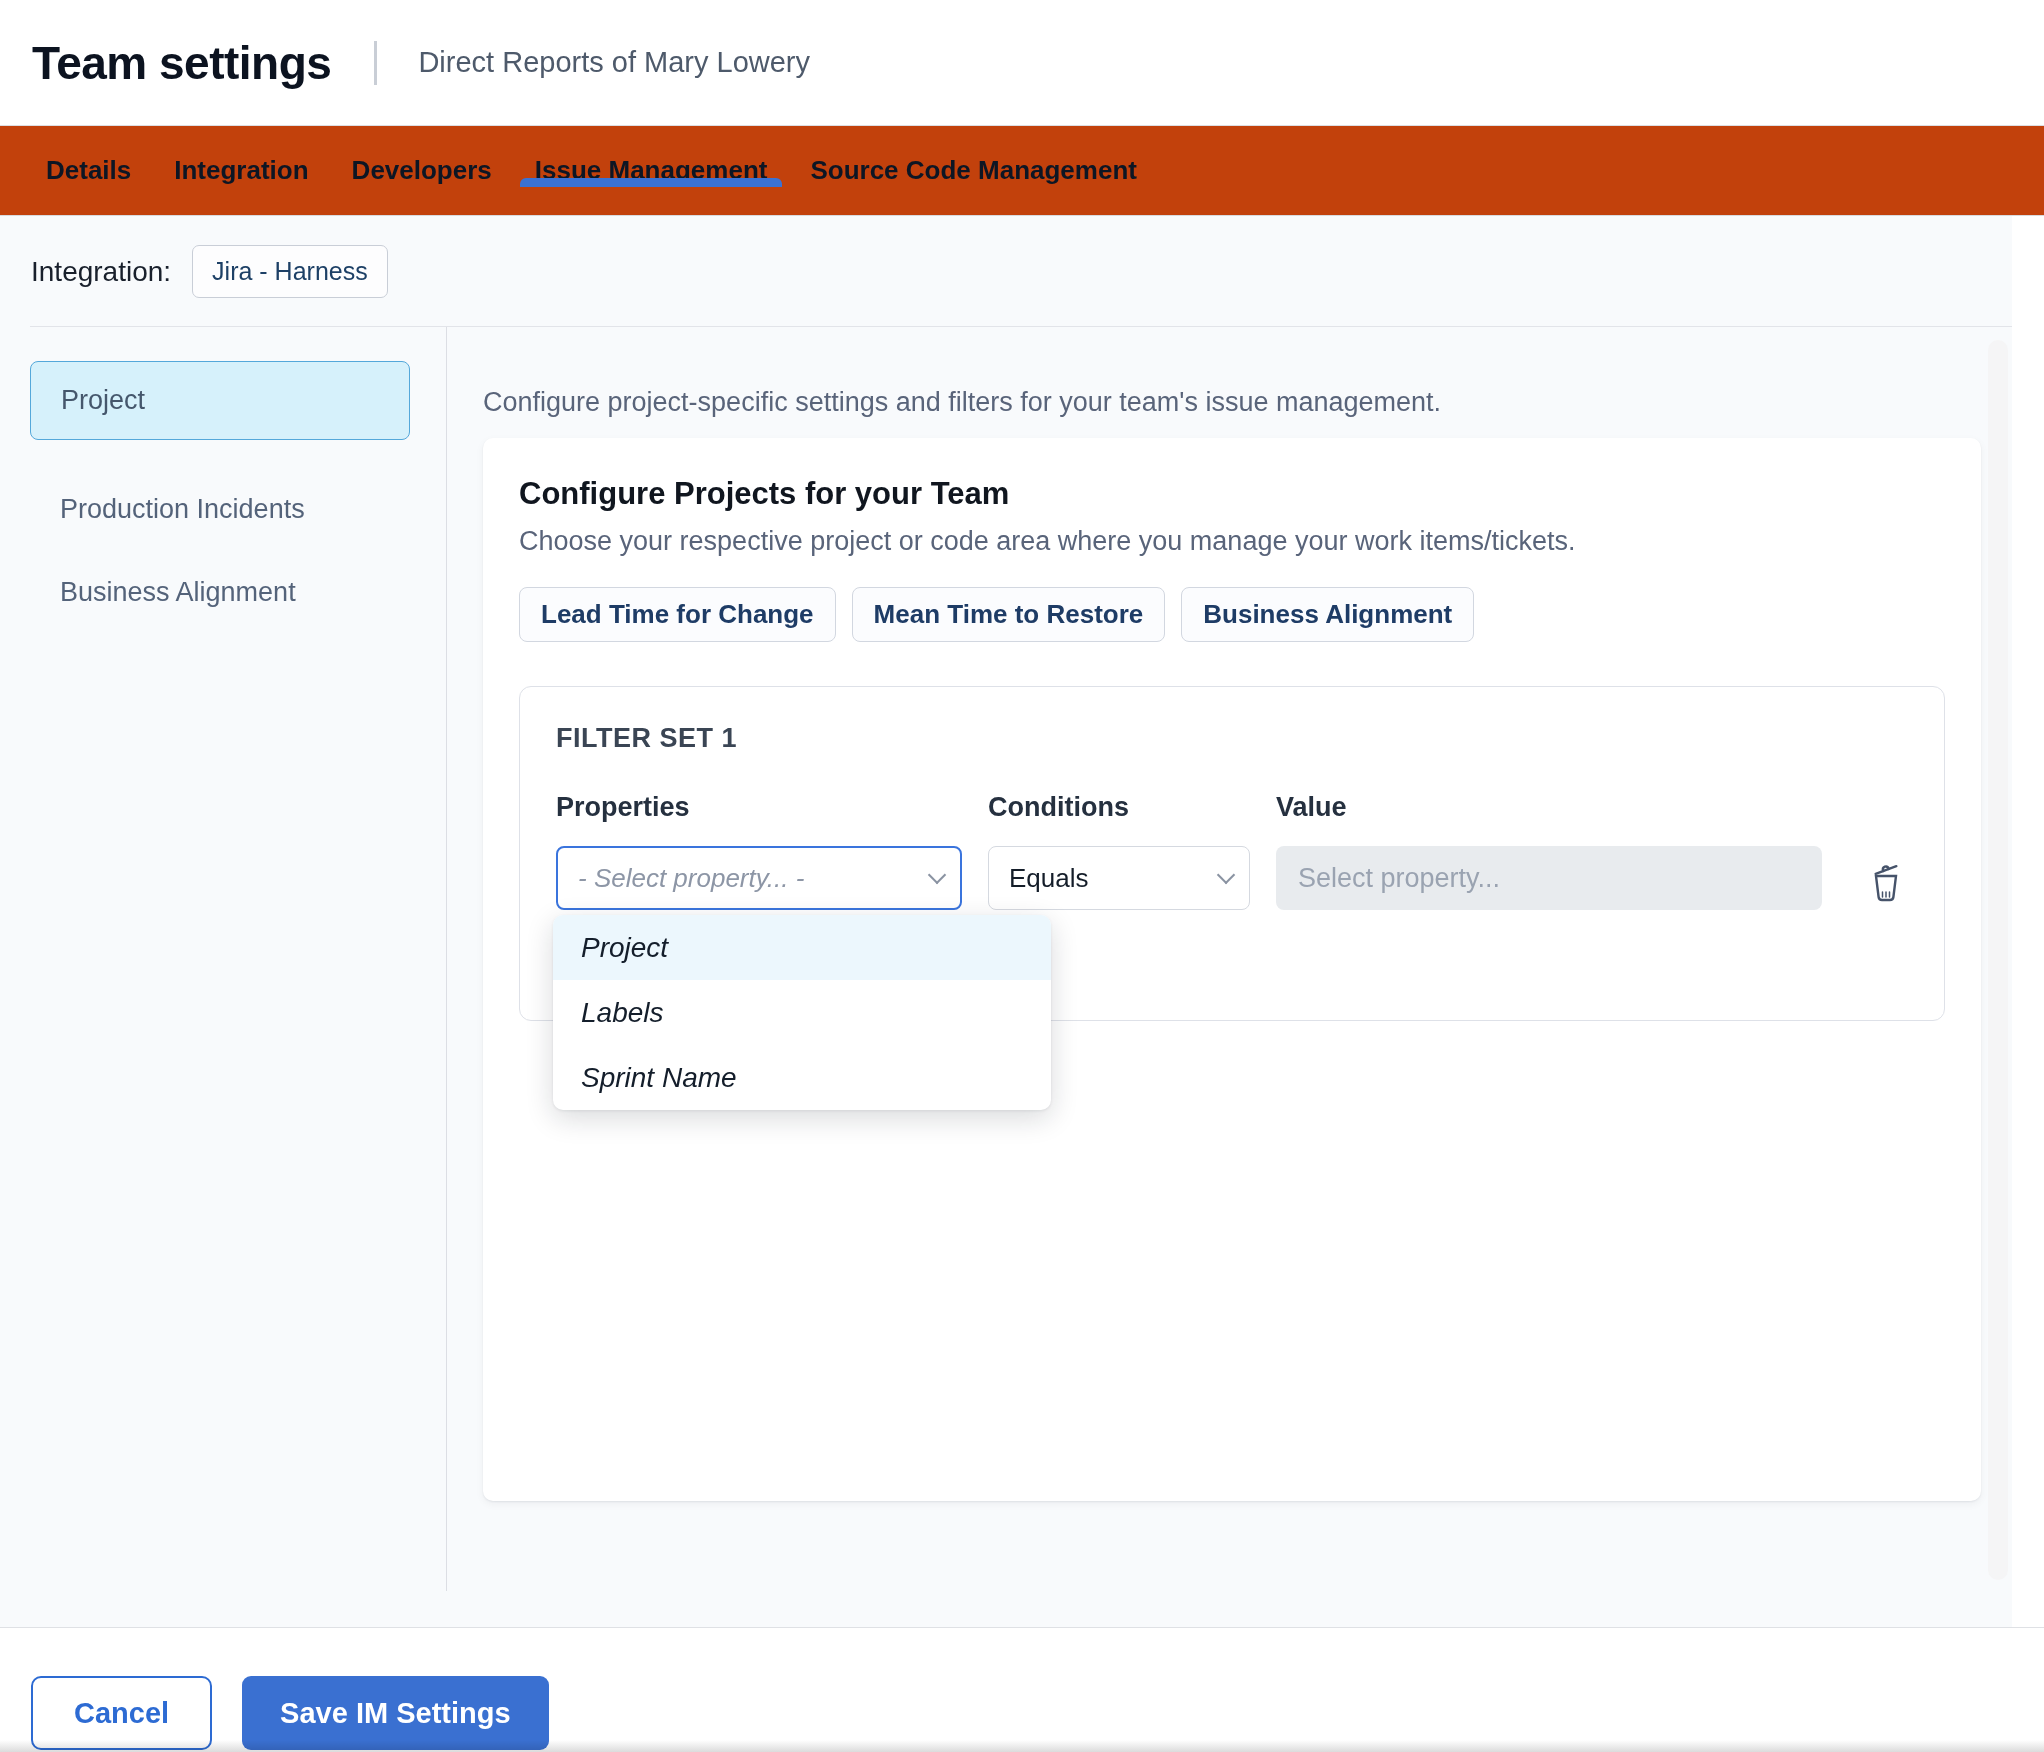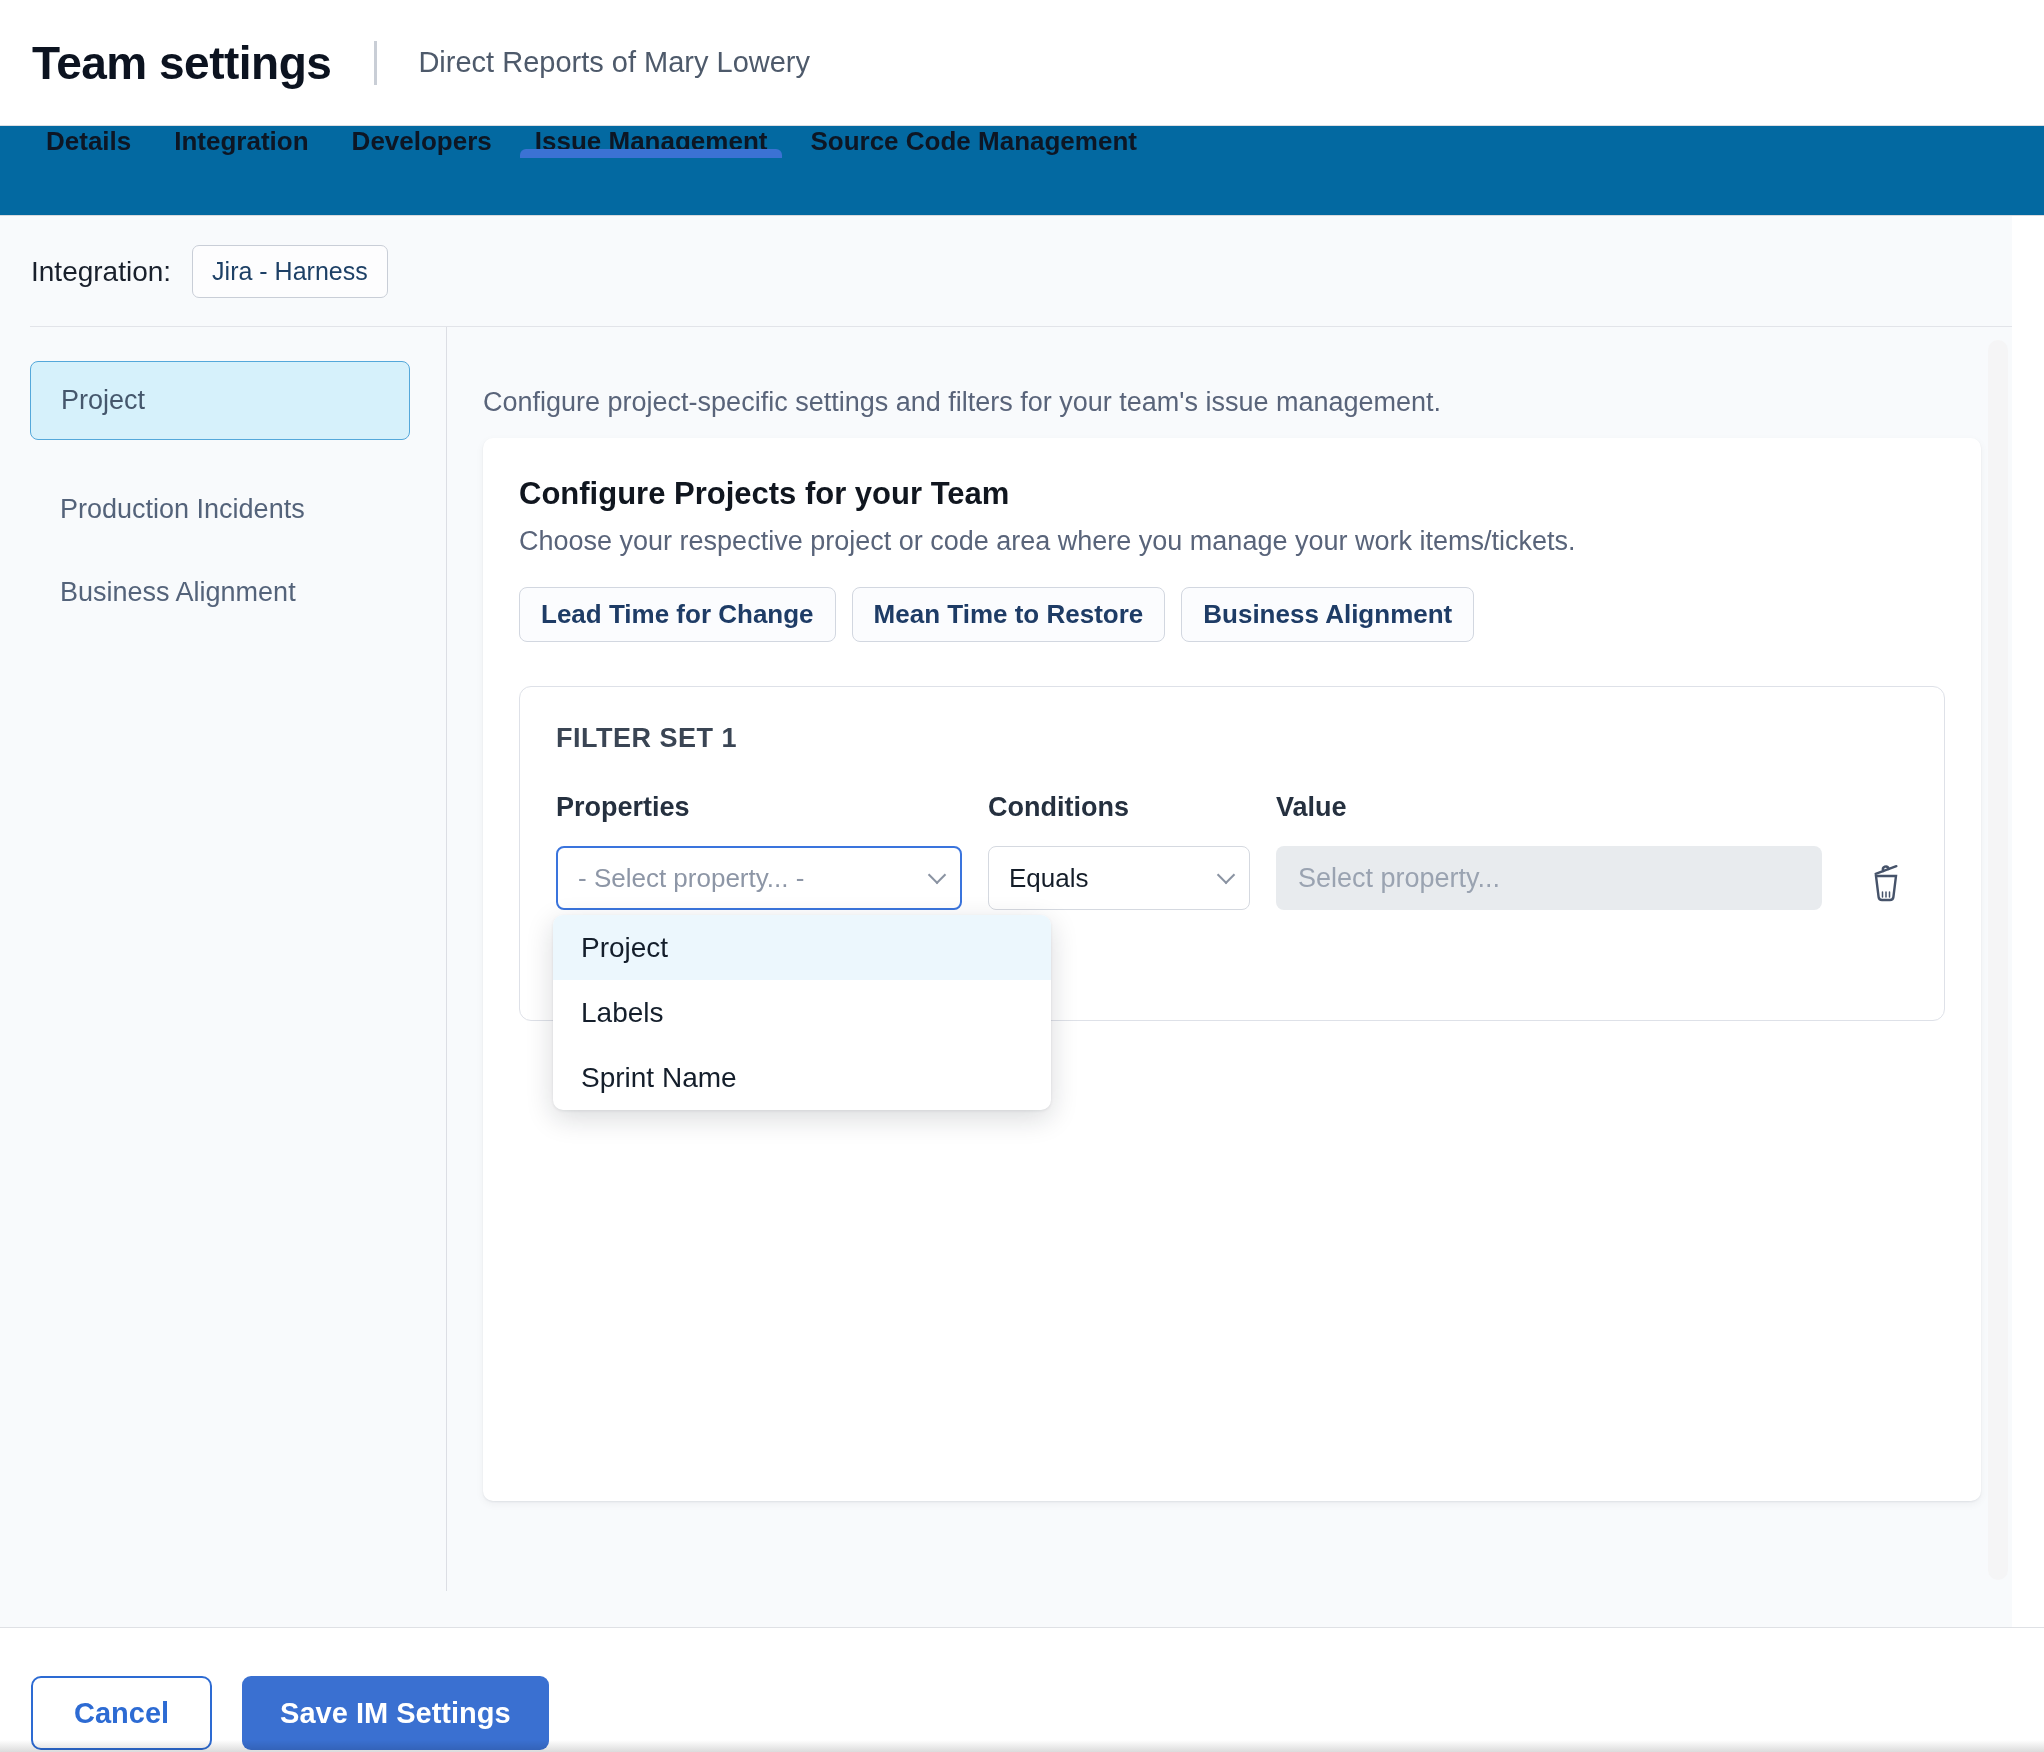--- a/index.html
+++ b/index.html
@@ -16,22 +16,22 @@
   .header {
     height:126px; background:#fff; border-bottom:1px solid #dcdee3;
     display:flex; align-items:center; padding:0 32px;gap:17px;
   }
   .header h1 { font-size:46px; font-weight:700; color:#0c1320; letter-spacing:-0.5px; }
   .header .sep { width:3px; height:44px; background:#c9ced6; margin:0 24px 0 26px; }
   .header .subtitle { font-size:29px; color:#4e5a6b; }
 
   
   .tabbar {
-    height:90px; background:#0369a1; border-bottom:1px solid #d8dade;
-    display:flex; align-items:flex-start; padding-left:31px; gap:13px;
+    height:90px; background:#c2410c; border-bottom:1px solid #d8dade;
+    display:flex; align-items:center; padding-left:31px; gap:13px;
   }
   .tab {
     position:relative; display:flex; align-items:center; padding:0 15px;
     font-size:26px; font-weight:700; color:#0d1624; cursor:pointer; white-space:nowrap;
   }
   .tab.active::after {
     content:""; position:absolute; left:0; right:0; bottom:-1px; height:9px;
     background:#3b72d4; border-radius:6px 6px 0 0;
   }
 
@@ -84,21 +84,21 @@
     border:1.5px solid #dee1e8; border-radius:12px; padding:36px;
   }
   .filter-title { font-size:27px; font-weight:700; color:#3a4554; letter-spacing:.5px; }
 
   .filter-grid {
     display:grid; grid-template-columns:406px 262px 546px 1fr; column-gap:26px;
     margin-top:38px;
   }
   .col-label { font-size:27px; font-weight:700; color:#25303f; margin-bottom:23px; }
 
-  .prop-wrap { position:relative; }
+  .prop-wrap { position:relative;font-style:italic; }
   .select {
     height:64px; border-radius:8px; background:#fff; display:flex; align-items:center;
     justify-content:space-between; padding:0 20px; font-size:26px; cursor:pointer;
   }
   .select.focused { border:2px solid #3a74dd; color:#8d96a6; }
   .select.normal  { border:1.5px solid #d5d9e0; color:#141d29; font-weight:500; }
   .chevron {
     width:13px; height:13px; border-right:2.5px solid #8a93a2; border-bottom:2.5px solid #8a93a2;
     transform:rotate(45deg) translateY(-5px); flex:none;
   }

